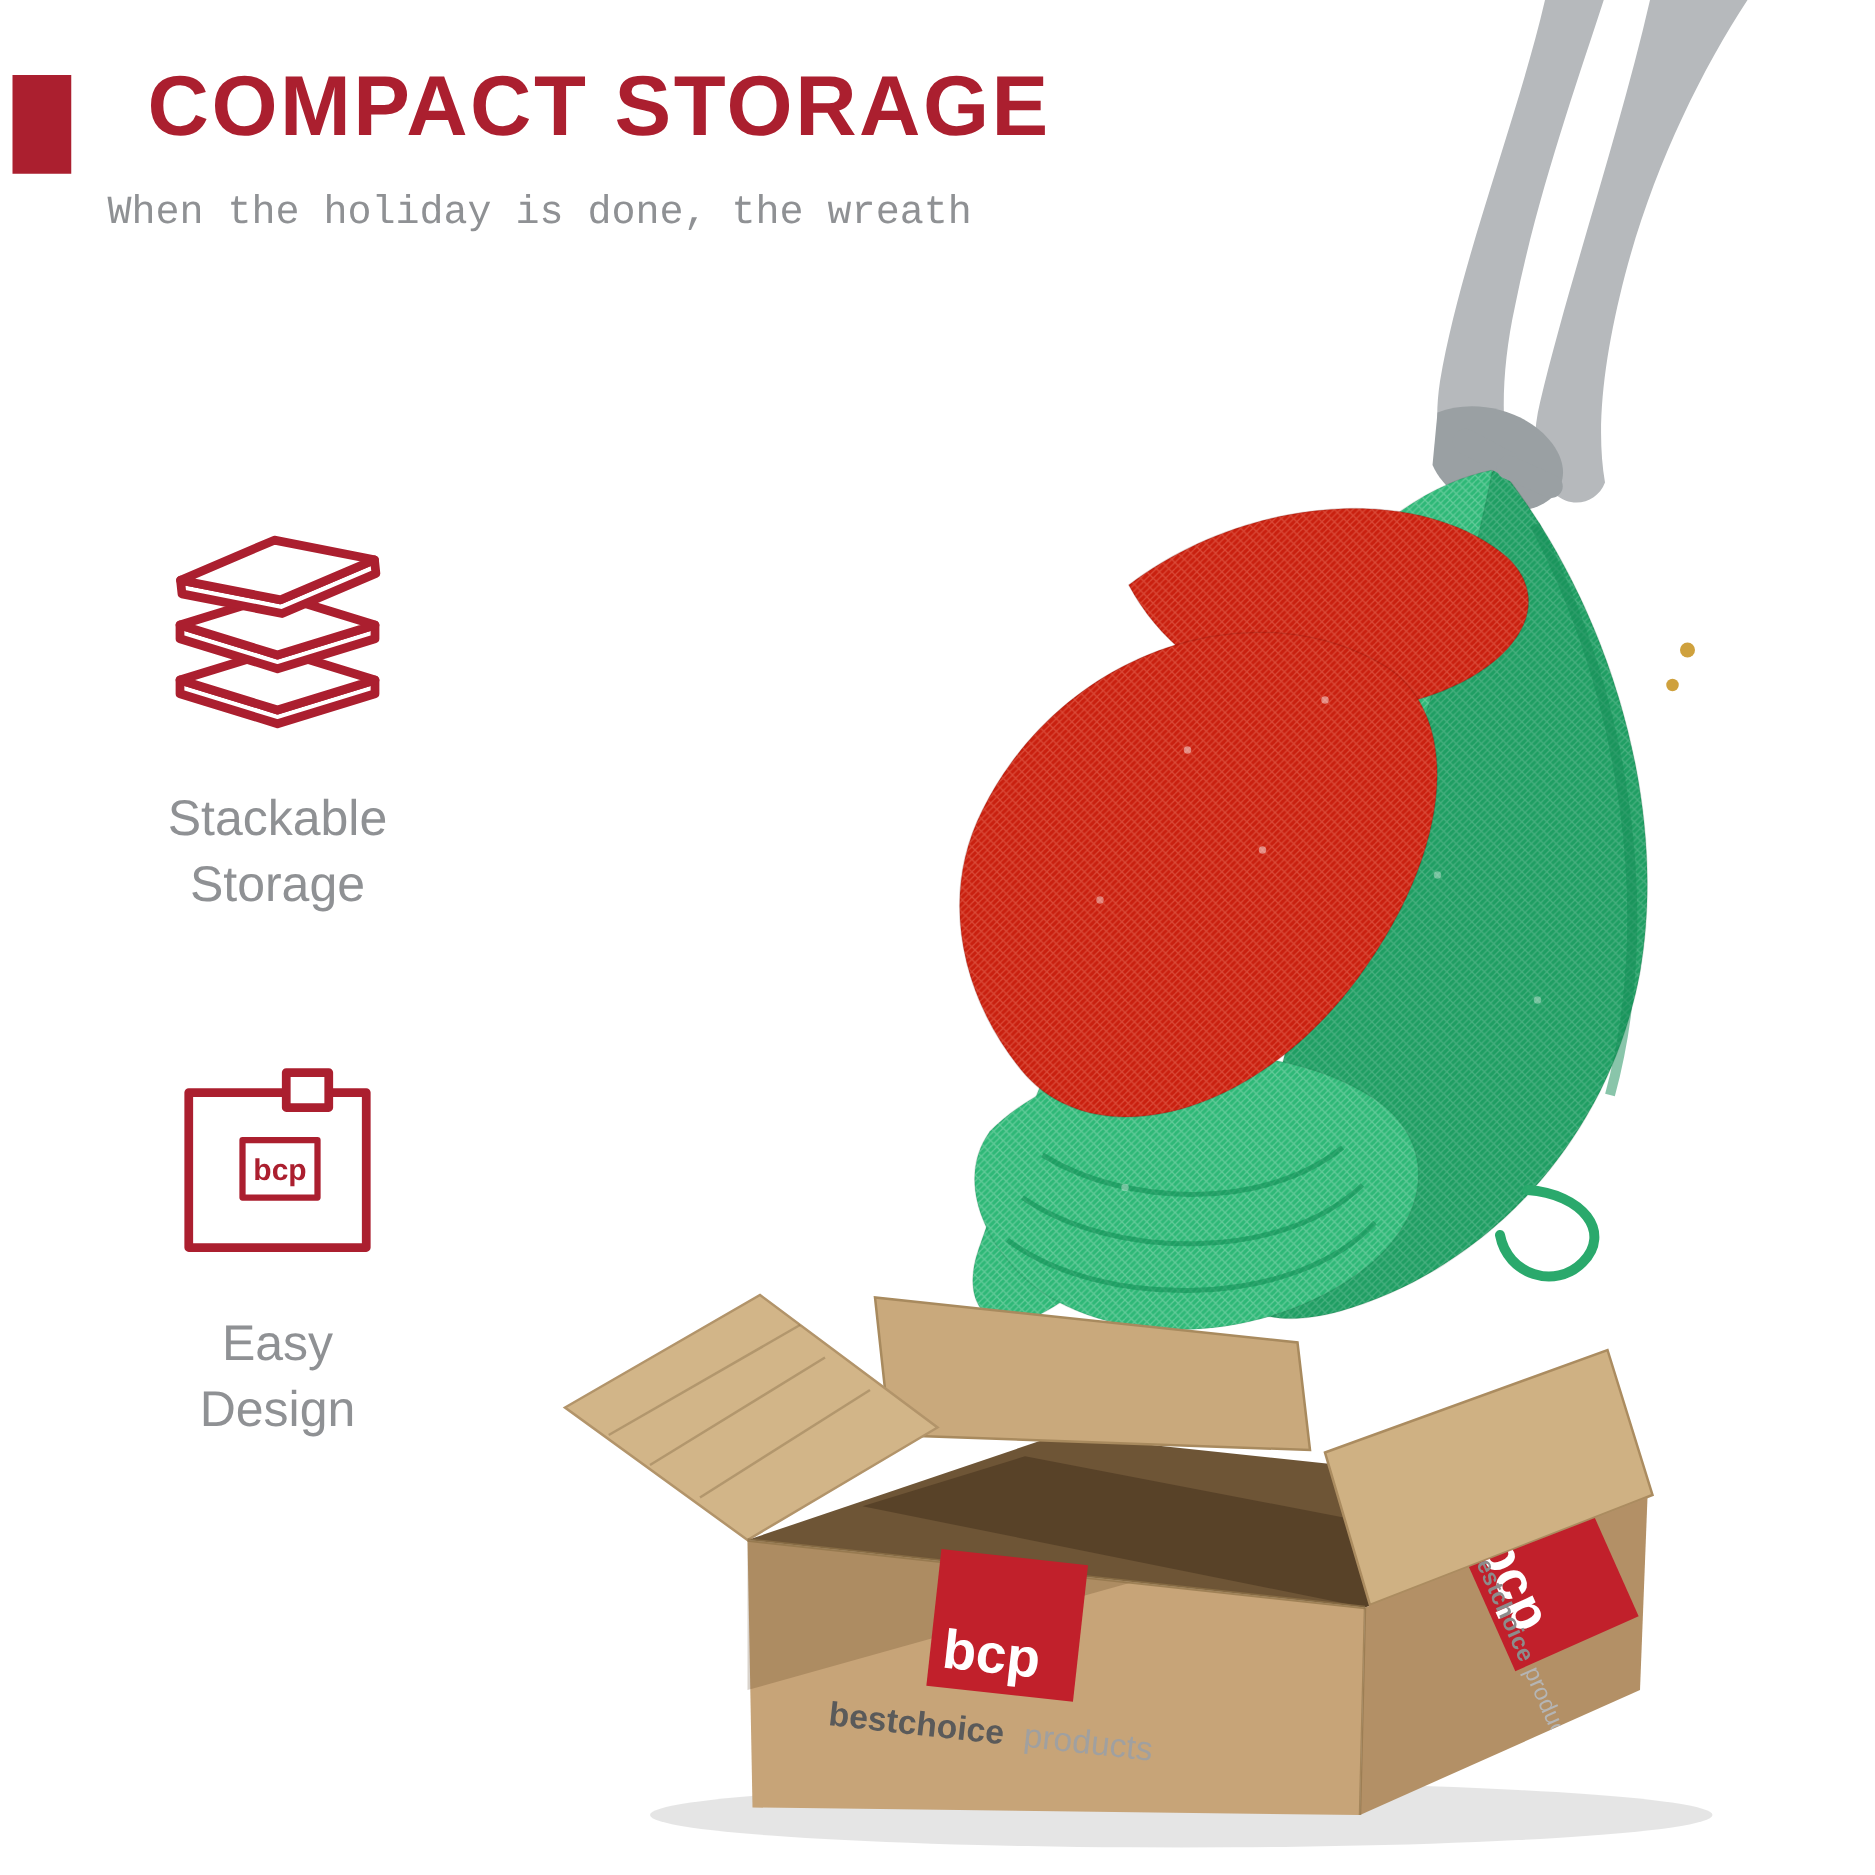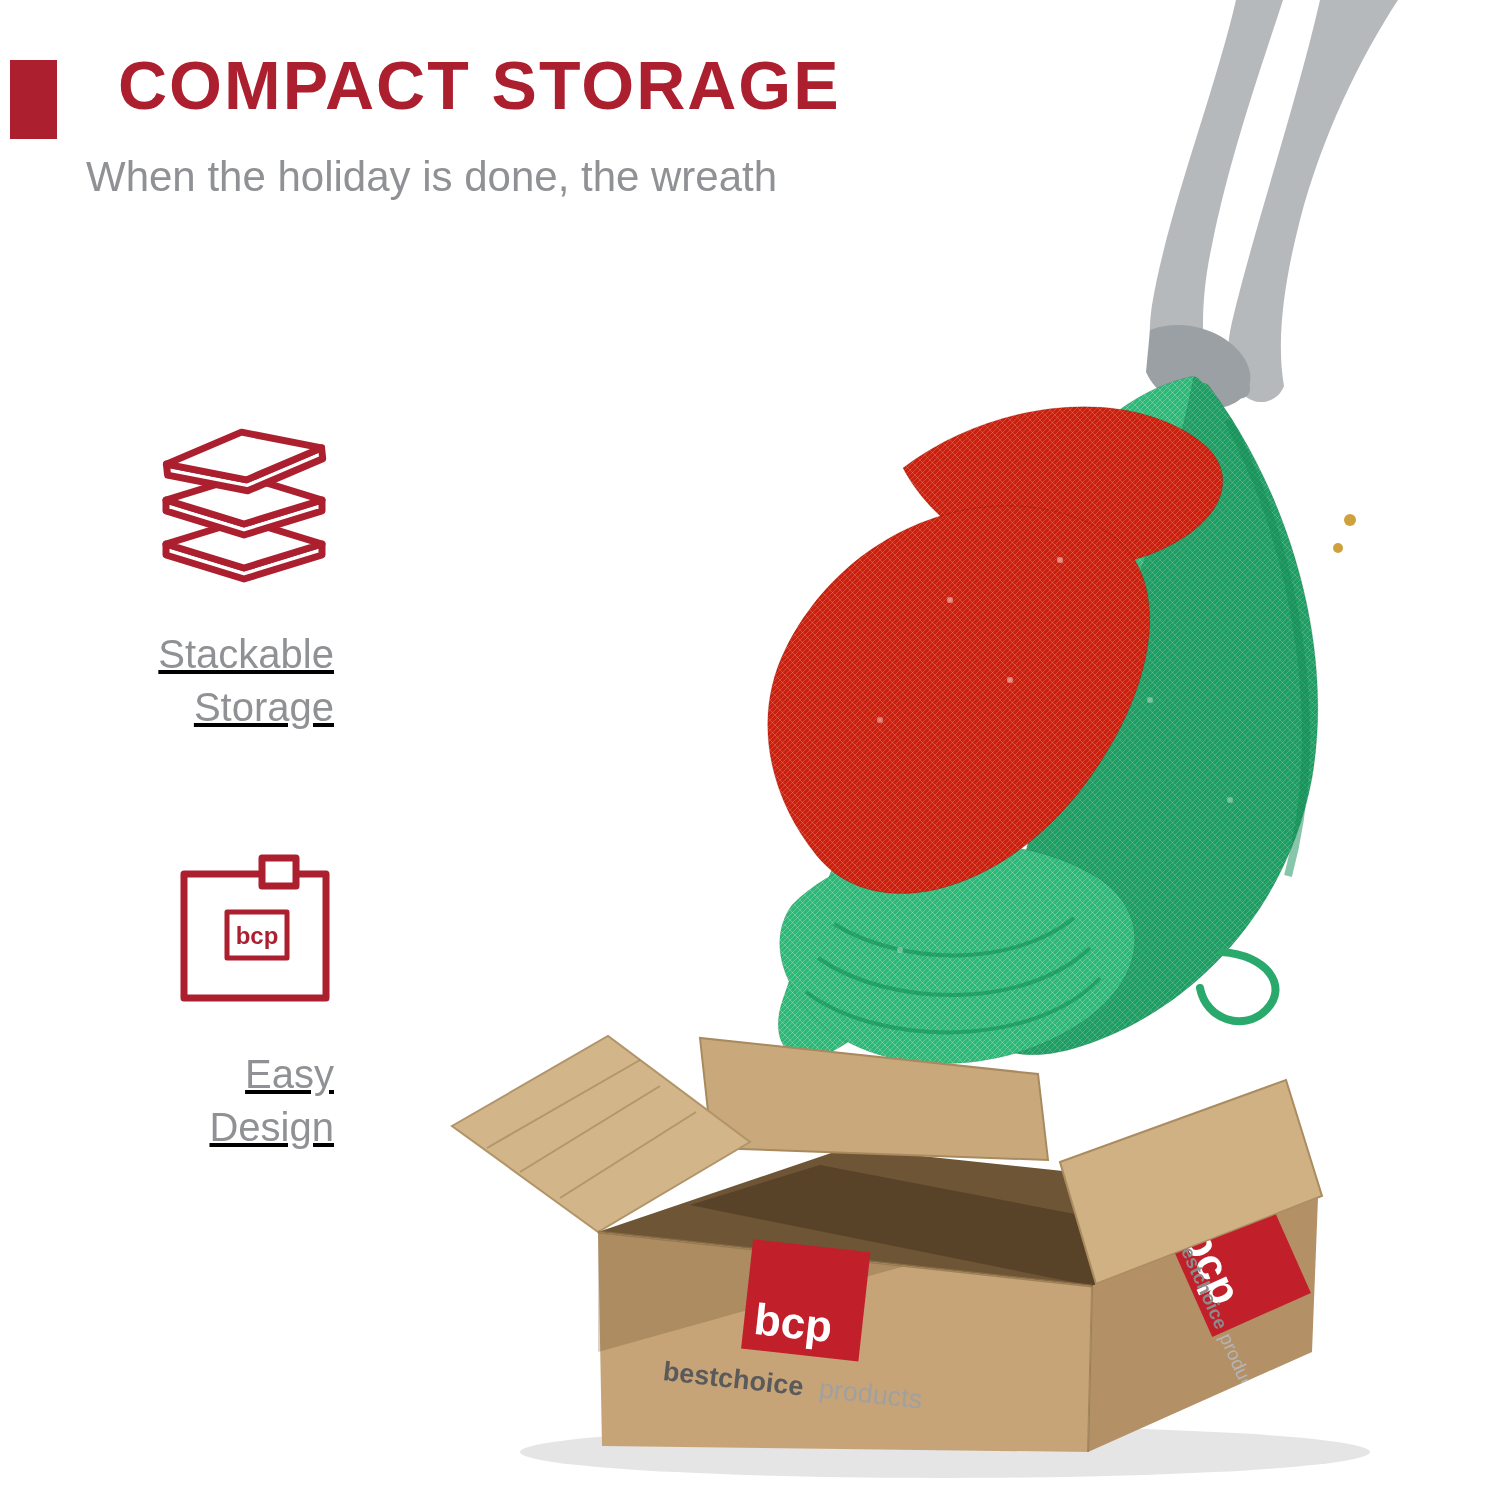--- a/index.html
+++ b/index.html
@@ -2,23 +2,23 @@
 <html style="--accent-red: #ab1f2f; --logo-red: #c1202b; --text-gray: #8f9194; --cardboard-front: #c7a478; --cardboard-side: #b39066; --cardboard-flap: #d2b588; --wreath-green: #2eb877; --wreath-green-dark: #1f9e63; --bow-red: #c9200f; --silhouette-gray: #b6b9bc;"><head>
 <meta charset="utf-8">
 <style>
   html,body{margin:0;padding:0;background:#fff;}
   .canvas{position:relative;width:1500px;height:1500px;background:#fff;overflow:hidden;
           font-family:"Liberation Sans",sans-serif;}
   .accent-bar{position:absolute;left:10px;top:60px;width:47px;height:79px;
               background:var(--accent-red,#ab1f2f);}
   .title{position:absolute;left:84px;top:46px;font-size:68px;font-weight:700;
          letter-spacing:2px;color:var(--accent-red,#ab1f2f);white-space:nowrap;margin-left:34px;}
-  .subtitle{position:absolute;left:86px;top:148px;font-size:42px;line-height:1.36;
-            color:var(--text-gray,#8f9194);}
-  .feature{position:absolute;width:224px;text-align:right;text-decoration:underline;}
+  .subtitle{position:absolute;left:86px;top:148px;font-size:32px;line-height:1.36;
+            color:var(--text-gray,#8f9194);font-family:Liberation Mono, monospace;}
+  .feature{position:absolute;width:224px;text-align:center;}
   .feature .label{margin-top:38px;font-size:40px;line-height:1.32;
                   color:var(--text-gray,#8f9194);}
   .f-stack{left:110px;top:420px;}
   .f-store{left:110px;top:848px;}
   .icon-line{stroke:var(--accent-red,#ab1f2f);stroke-width:7;fill:#fff;stroke-linejoin:round;}
   .icon-line-thin{stroke:var(--accent-red,#ab1f2f);stroke-width:5;fill:#fff;stroke-linejoin:round;}
   .icon-text{fill:var(--accent-red,#ab1f2f);font-weight:700;font-family:"Liberation Sans",sans-serif;}
   .photo{position:absolute;left:0;top:0;}
   .arm{fill:var(--silhouette-gray,#b6b9bc);}
   .hand{fill:#9aa0a3;}

